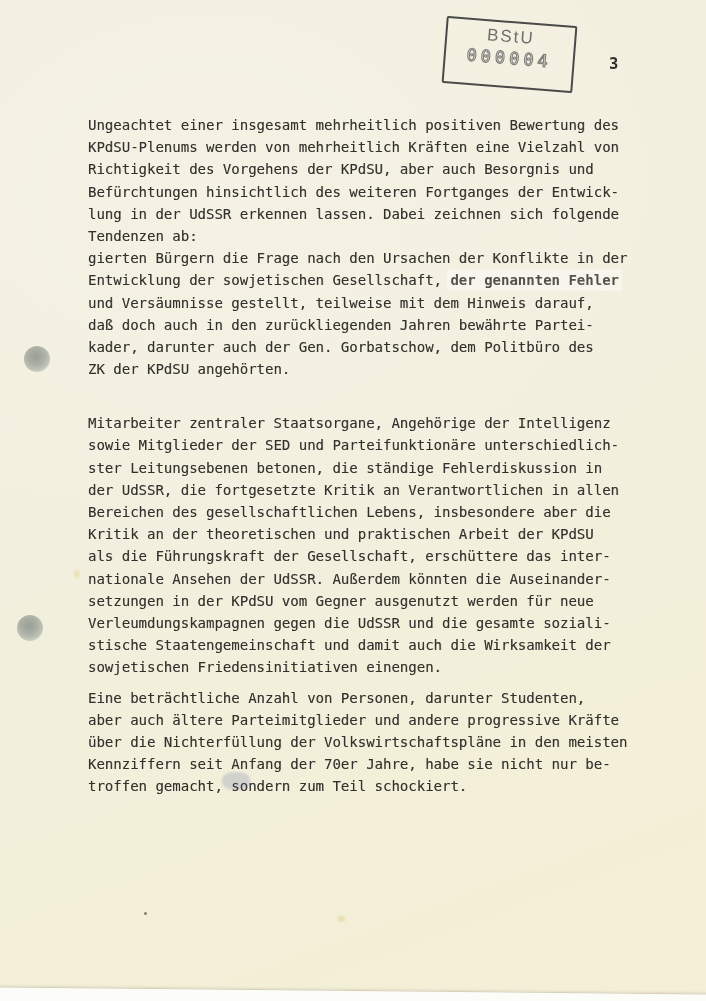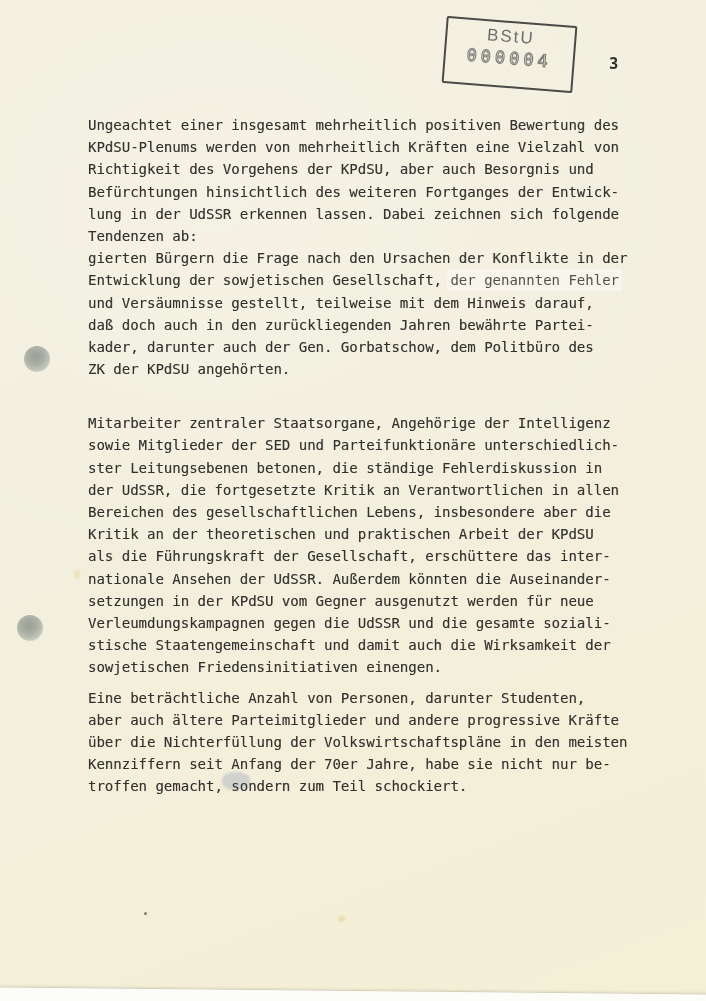--- a/index.html
+++ b/index.html
@@ -83,20 +83,21 @@
   .line {
     white-space: pre;
     height: 22.2px;
     text-shadow: 0.3px 0.3px 0 rgba(51,49,45,0.35);
   }
   .correction {
     background: #f8f6ec;
     box-shadow: 0 0 0 3px #f8f6ec;
     color: #53514b;
     text-shadow: none;
+    font-weight: bold;
   }
 
   
   .punch-hole {
     position: absolute;
     width: 26px;
     height: 26px;
     border-radius: 50%;
     background: radial-gradient(circle at 45% 40%,
       #9aa096 0%, #aab0a5 40%, #bfc4b8 65%, rgba(210,212,198,0.4) 85%, rgba(242,239,222,0) 100%);

